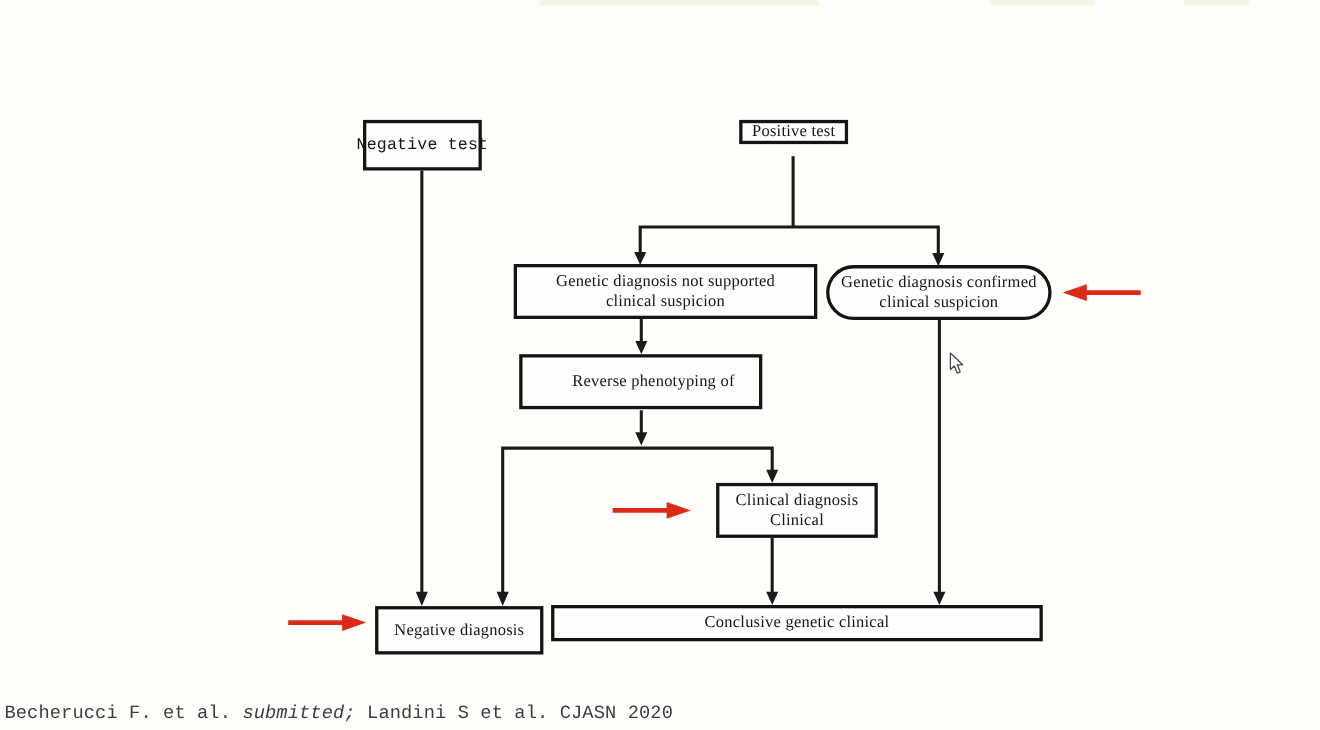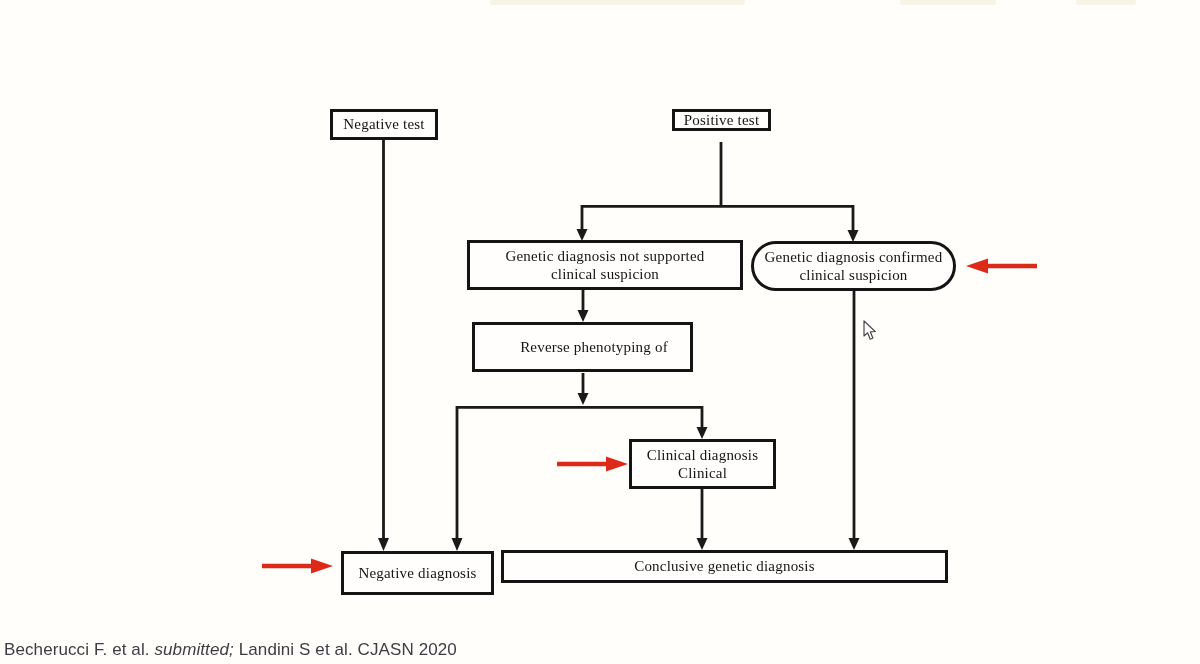--- a/index.html
+++ b/index.html
@@ -15,21 +15,21 @@
     position: absolute; box-sizing: border-box;
     background: #fffefc; border: 3px solid #141414;
     display: flex; flex-direction: column; align-items: center; justify-content: center;
     text-align: center; color: #151515; font-size: 15px; line-height: 18.5px;
     letter-spacing: .2px; z-index: 2;
   }
   .node .ln { white-space: nowrap; }
   .anno { position: absolute; z-index: 3; }
   .caption {
     position: absolute; left: 4px; top: 640px;
-    font-family: Liberation Sans, sans-serif;
+    font-family: Liberation Mono, monospace;
     font-size: 17px; color: #3c3c42; letter-spacing: .1px; white-space: nowrap;
   }
   .caption .it { font-style: italic; }
   .cursor { position: absolute; z-index: 4; }
 </style>
 </head>
 <body>
 
 <div class="stage">
 
@@ -58,21 +58,21 @@
     <polygon points="451.5,538 462.5,538 457,551" fill="#1a1a1a" stroke="none"></polygon>
     <polygon points="696.5,427 707.5,427 702,439" fill="#1a1a1a" stroke="none"></polygon>
 
     <path d="M702,489 V539"></path>
     <polygon points="696.5,538 707.5,538 702,550" fill="#1a1a1a" stroke="none"></polygon>
 
     <path d="M854,291 V539"></path>
     <polygon points="848.5,538 859.5,538 854,550" fill="#1a1a1a" stroke="none"></polygon>
   </svg>
 
-  <div class="node" style="left:330px;top:109px;width:108px;height:31px;">
+  <div class="node" style="left:330px;top:109px;width:108px;height:46px;font-family:Liberation Mono, monospace;">
     <div class="ln">Negative test</div>
   </div>
 
   <div class="node" style="left:672px;top:109px;width:99px;height:22px;">
     <div class="ln">Positive test</div>
   </div>
 
   <div class="node" style="left:467px;top:240px;width:276px;height:50px;">
     <div class="ln">Genetic diagnosis not supported</div>
     <div class="ln">clinical suspicion</div>
@@ -80,31 +80,31 @@
 
   <div class="node" style="left:751px;top:241px;width:205px;height:50px;border-radius:25px;">
     <div class="ln">Genetic diagnosis confirmed</div>
     <div class="ln">clinical suspicion</div>
   </div>
 
   <div class="node" style="left:472px;top:322px;width:221px;height:50px;padding-left:23px;">
     <div class="ln">Reverse phenotyping of</div>
   </div>
 
-  <div class="node" style="left:629px;top:439px;width:147px;height:50px;">
+  <div class="node" style="left:651px;top:439px;width:147px;height:50px;">
     <div class="ln">Clinical diagnosis</div>
     <div class="ln">Clinical</div>
   </div>
 
   <div class="node" style="left:341px;top:551px;width:153px;height:44px;">
     <div class="ln">Negative diagnosis</div>
   </div>
 
   <div class="node" style="left:501px;top:550px;width:447px;height:33px;">
-    <div class="ln">Conclusive genetic diagnosis</div>
+    <div class="ln">Conclusive genetic clinical</div>
   </div>
 
   <svg class="anno" style="left:962px;top:255px;" width="80" height="22" viewBox="0 0 80 22">
     <path d="M75,11 H24" stroke="#dd2a18" stroke-width="4.4" fill="none"></path>
     <polygon points="26,3.4 26,18.6 4,11" fill="#dd2a18"></polygon>
   </svg>
 
   <svg class="anno" style="left:552px;top:453px;" width="80" height="22" viewBox="0 0 80 22">
     <path d="M5,11 H56" stroke="#dd2a18" stroke-width="4.4" fill="none"></path>
     <polygon points="54,3.4 54,18.6 76,11" fill="#dd2a18"></polygon>

